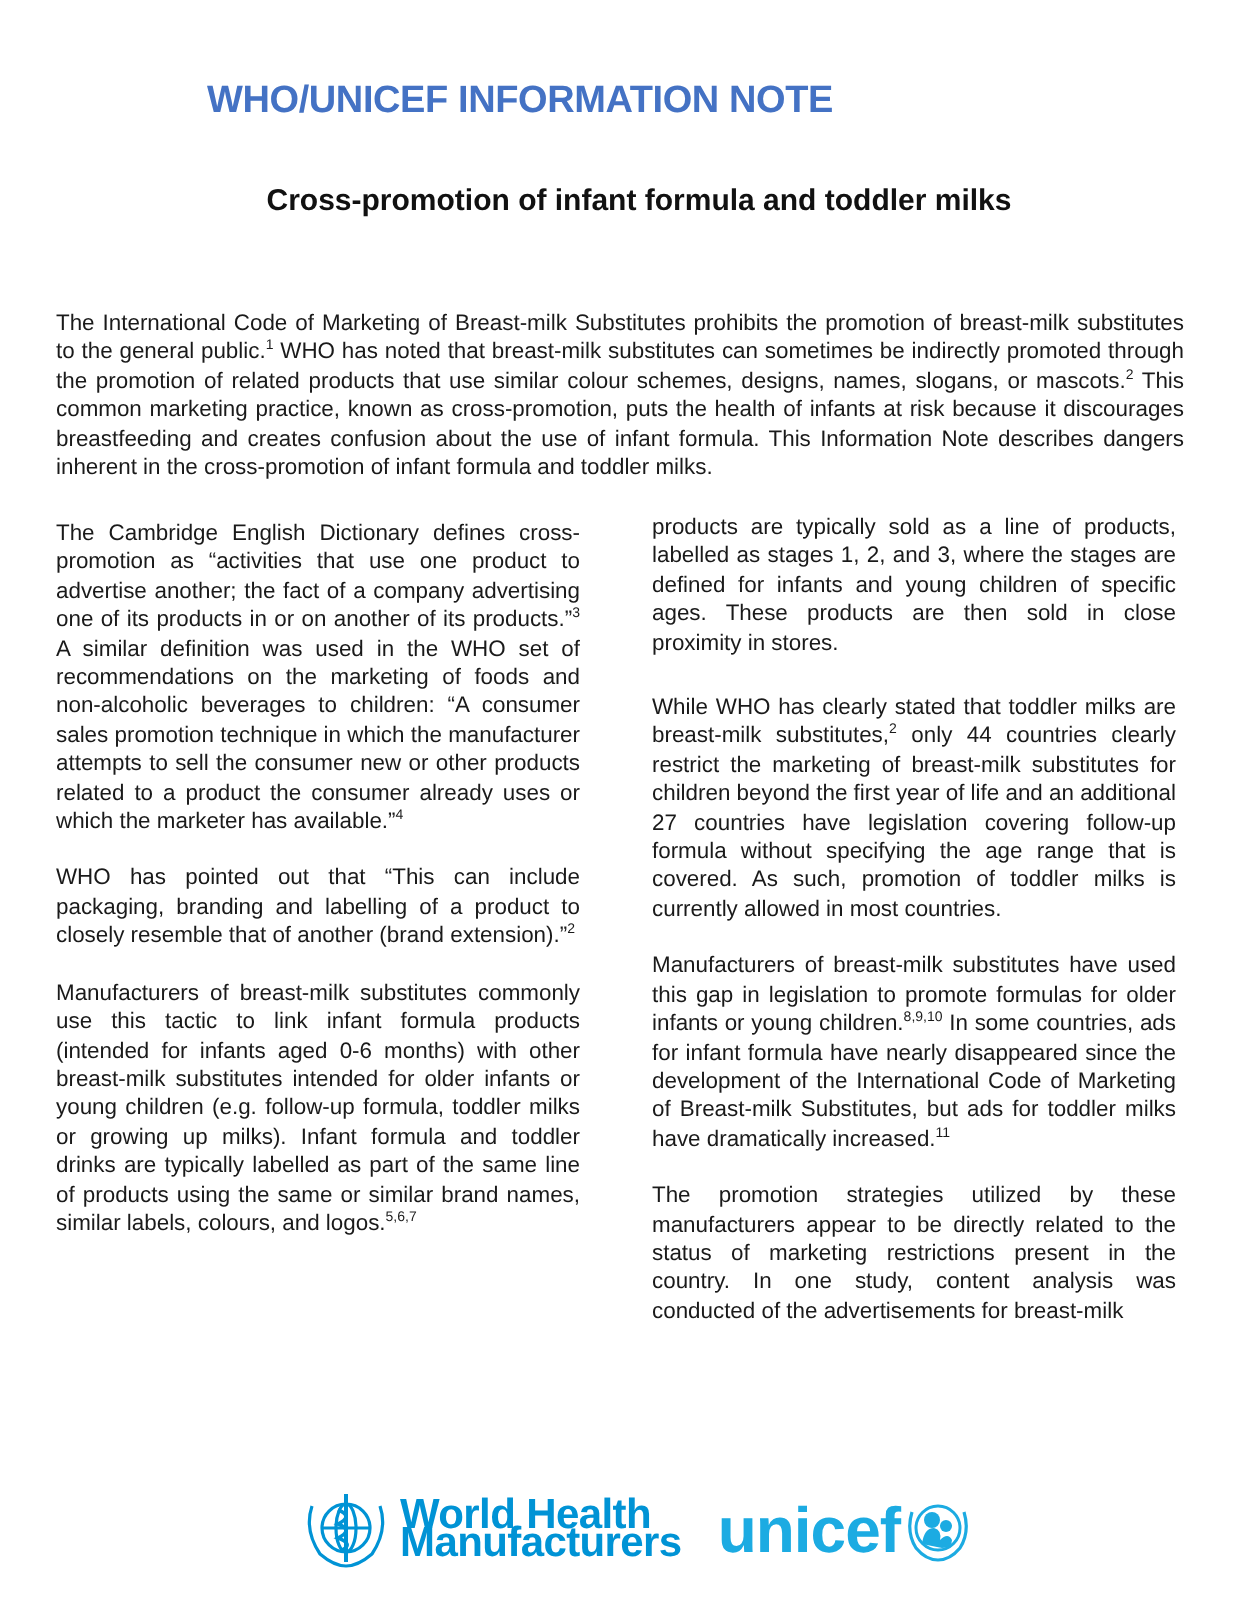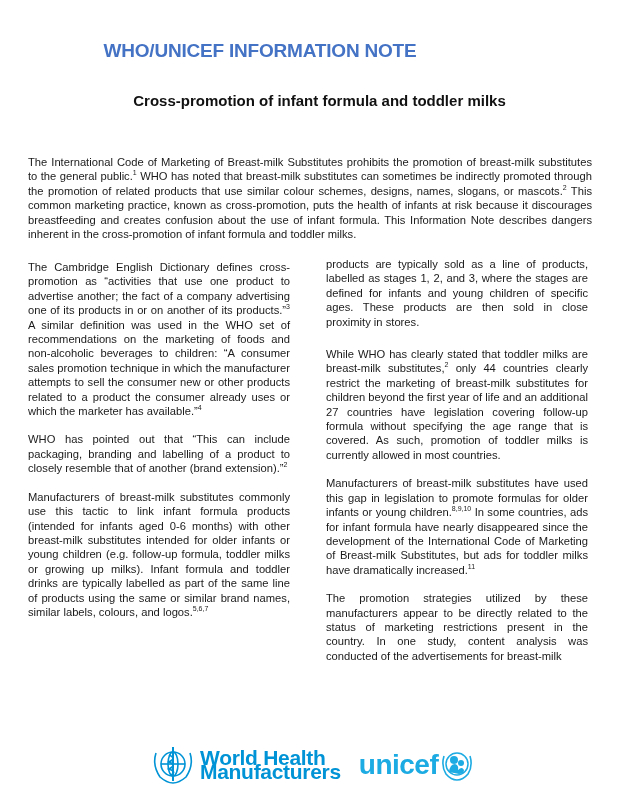--- a/index.html
+++ b/index.html
@@ -11,21 +11,21 @@
   .col-left { top: 260px; left: 28px; width: 262px; }
   .col-right { top: 257px; left: 326px; width: 262px; }
   .h2 { color: #4472c4; font-weight: bold; font-size: 14.2px; line-height: 16.5px; margin: 0 0 6px 0; text-align: left; }
   .p { margin: 0 0 14px 0; }
   .p:last-child { margin-bottom: 0; }
   sup { font-size: 7px; line-height: 0; vertical-align: super; }
   .footer { position: absolute; top: 740px; left: 150px; width: 320px; height: 50px; display: flex; align-items: center; }
   .who { display: flex; align-items: center; color: #0093d5; }
   .who-text { font-weight: bold; font-size: 21px; line-height: 14px; margin-left: 4px; letter-spacing: -0.3px; }
   .unicef { display: flex; align-items: center; color: #1cabe2; margin-left: 18px; }
-  .unicef-text { font-size: 28px; font-weight: bold; letter-spacing: -0.5px; }
+  .unicef-text { font-size: 32px; font-weight: bold; letter-spacing: -0.5px; }
 </style>
 </head>
 <body>
 
 <div class="title">WHO/UNICEF INFORMATION NOTE</div>
 <div class="subtitle">Cross-promotion of infant formula and toddler milks</div>
 
 <div class="intro">
   <span>The International Code of Marketing of Breast-milk Substitutes prohibits the promotion of breast-milk substitutes to the general public.</span><sup>1</sup><span> WHO has noted that breast-milk substitutes can sometimes be indirectly promoted through the promotion of related products that use similar colour schemes, designs, names, slogans, or mascots.</span><sup>2</sup><span> This common marketing practice, known as cross-promotion, puts the health of infants at risk because it discourages breastfeeding and creates confusion about the use of infant formula. This Information Note describes dangers inherent in the cross-promotion of infant formula and toddler milks.</span>
 </div>

